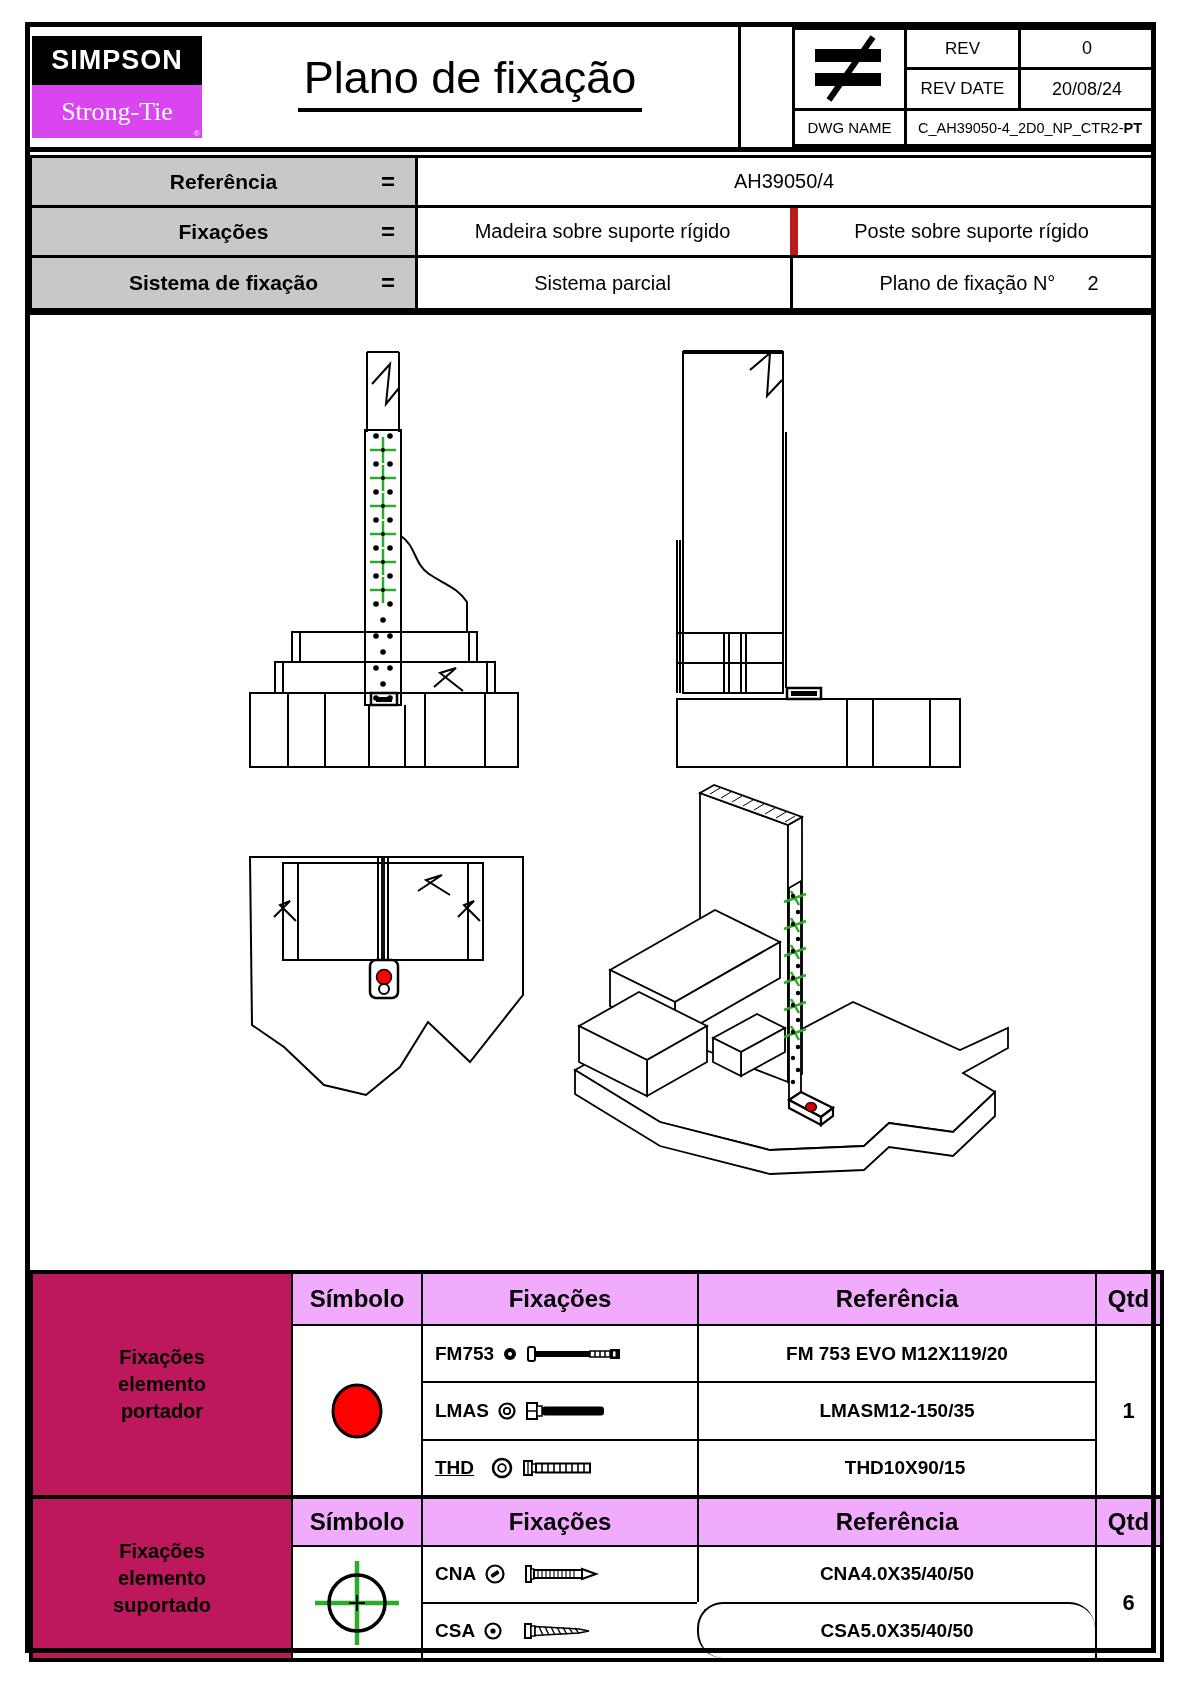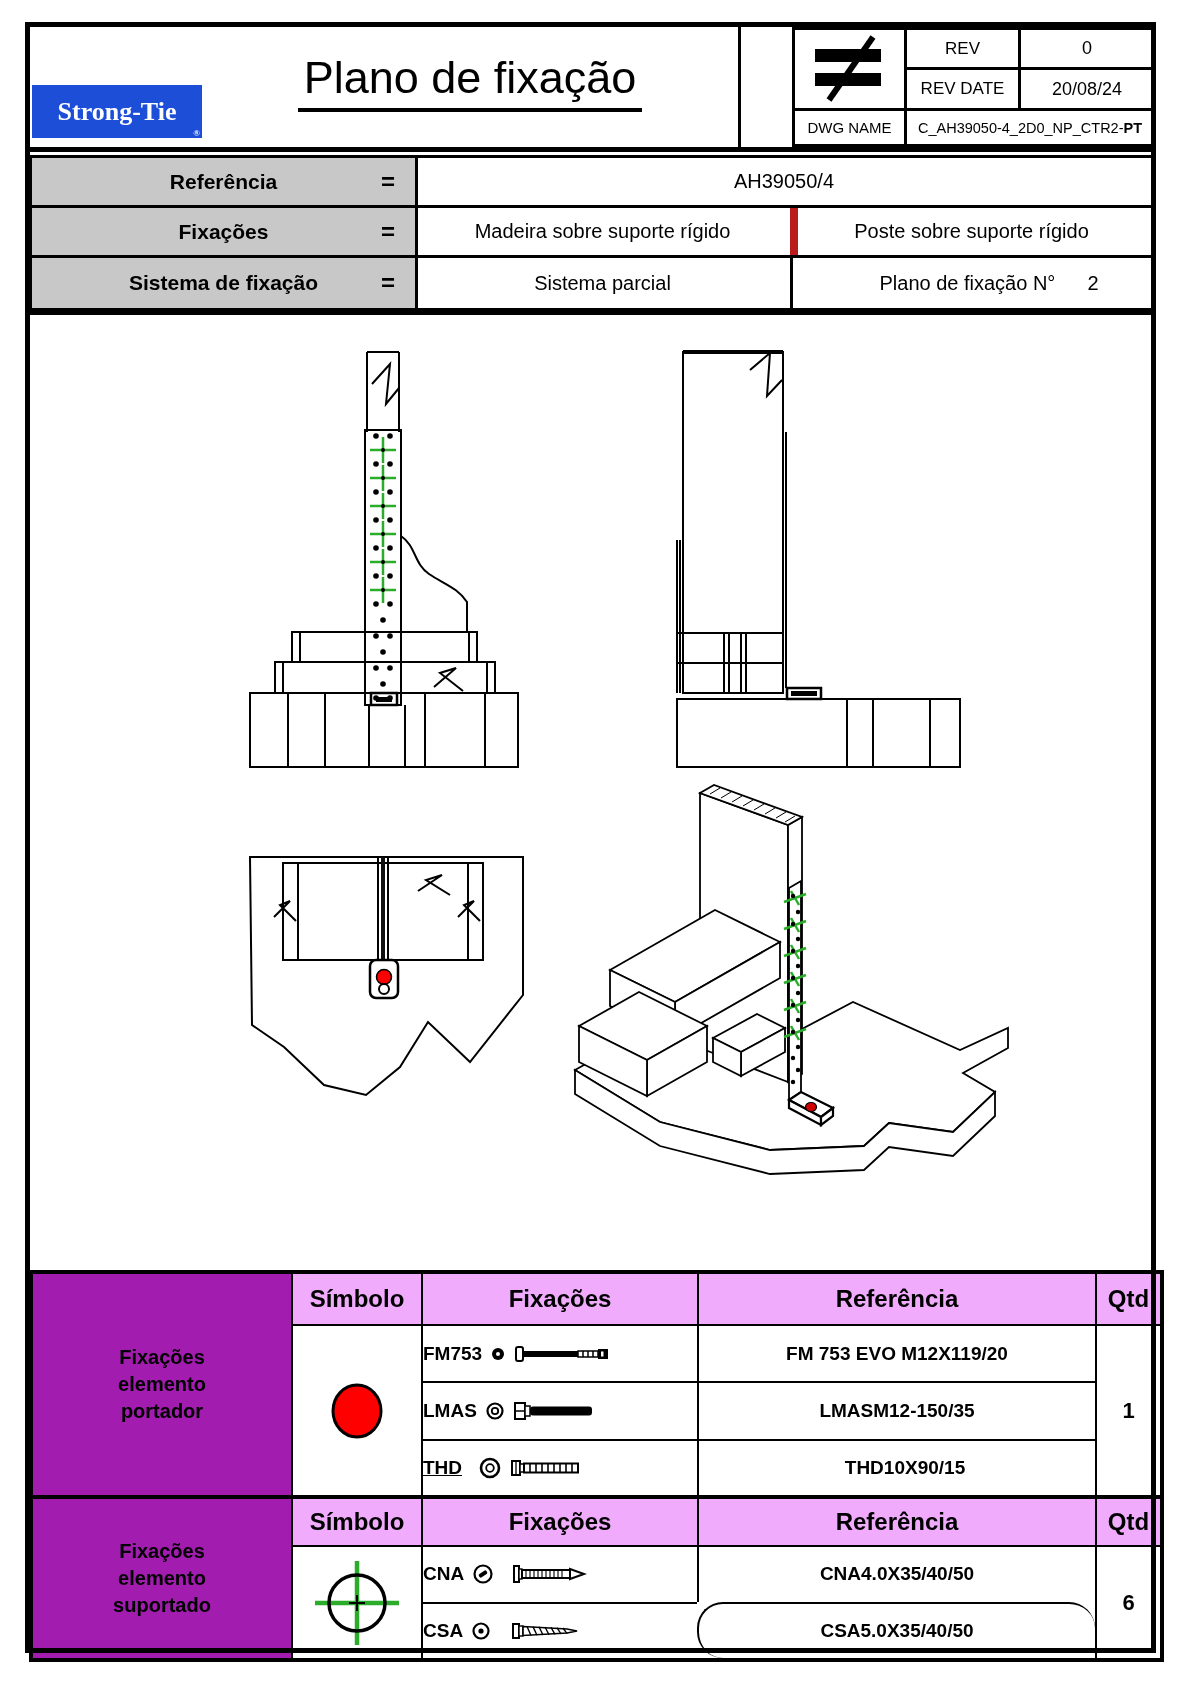--- a/index.html
+++ b/index.html
@@ -4,22 +4,22 @@
 <style>
   html,body{margin:0;padding:0;background:#fff;}
   .page{position:relative;width:1190px;height:1682px;background:#fff;
         font-family:"Liberation Sans","DejaVu Sans",sans-serif;color:#000;overflow:hidden;}
   .abs{position:absolute;box-sizing:border-box;}
   .frame{left:25px;top:22px;width:1131px;height:1631px;border:5px solid #000;pointer-events:none;}
   .flexc{display:flex;align-items:center;justify-content:center;}
   
   .logoSimpson{left:32px;top:36px;width:170px;height:49px;background:#000;color:#fff;
     font-weight:bold;font-size:27px;letter-spacing:1px;}
-  .logoStrong{left:32px;top:85px;width:170px;height:53px;background:#1d4ed8;color:#fff;
-    font-weight:bold;font-size:26px;font-family:"Liberation Serif","DejaVu Serif",serif;}
+  .logoStrong{left:32px;top:85px;width:170px;height:53px;background:#d946ef;color:#fff;
+    font-weight:normal;font-size:26px;font-family:"Liberation Serif","DejaVu Serif",serif;}
   .reg{position:absolute;right:2px;bottom:0px;font-size:9px;}
   .title{left:245px;top:52px;width:450px;text-align:center;font-size:45px;}
   .title span{display:inline-block;border-bottom:4px solid #000;padding:0 6px 4px 6px;}
   .hdrVline{left:738px;top:27px;width:3px;height:120px;background:#000;}
   .hdrBline{left:25px;top:147px;width:1131px;height:5px;background:#000;}
   .stampBox{left:792px;top:27px;width:115px;height:84px;border:3px solid #000;}
   .revLbl{left:904px;top:27px;width:117px;height:43px;border:3px solid #000;font-size:17px;}
   .revVal{left:1018px;top:27px;width:138px;height:43px;border:3px solid #000;font-size:18px;}
   .revDLbl{left:904px;top:67px;width:117px;height:44px;border:3px solid #000;font-size:17px;}
   .revDVal{left:1018px;top:67px;width:138px;height:44px;border:3px solid #000;font-size:18px;}
@@ -33,35 +33,38 @@
   .ieq{position:absolute;right:20px;font-weight:bold;font-size:24px;}
   .ival{position:absolute;top:0;bottom:0;display:flex;align-items:center;justify-content:center;font-size:20px;}
   .sepDraw{left:25px;top:311px;width:1131px;height:4px;background:#000;}
   
   .fixtable{position:absolute;left:29px;width:1127px;background:#fff;border:4px solid #000;display:grid;
     grid-template-columns:258px 130px 276px 398px 1fr;}
   .ft-cell{box-sizing:border-box;display:flex;align-items:center;justify-content:center;}
   .bl{border-left:2.5px solid #000;}
   .bt{border-top:2.5px solid #000;}
   .ft-h{background:#f0abfc;font-weight:bold;font-size:24px;}
-  .ft-label{grid-row:1/-1;grid-column:1;background:#a21caf;font-weight:bold;font-size:20px;
+  .ft-label{grid-row:1/-1;grid-column:1;background:#be185d;font-weight:bold;font-size:20px;
     text-align:center;line-height:1.35;}
   .ft-label div{width:130px;}
   .ft-sym{grid-row:2/-1;grid-column:2;}
   .ft-qty{grid-row:2/-1;grid-column:5;font-weight:bold;font-size:22px;}
-  .ft-fix{justify-content:flex-start;gap:8px;font-weight:bold;font-size:19px;}
+  .ft-fix{justify-content:flex-start;padding-left:12px;gap:8px;font-weight:bold;font-size:19px;}
   .ft-ref{font-weight:bold;font-size:19px;}
   svg{display:block;}
   .drawing{position:absolute;}
 </style>
 </head>
 <body>
 
 <div class="page">
 
+  <div class="abs logoSimpson flexc">
+    <span>SIMPSON</span>
+  </div>
   <div class="abs logoStrong flexc">
     <span>Strong-Tie</span>
     <span class="reg">®</span>
   </div>
 
   <div class="abs title">
     <span>Plano de fixação</span>
   </div>
 
   <div class="abs hdrVline"></div>

